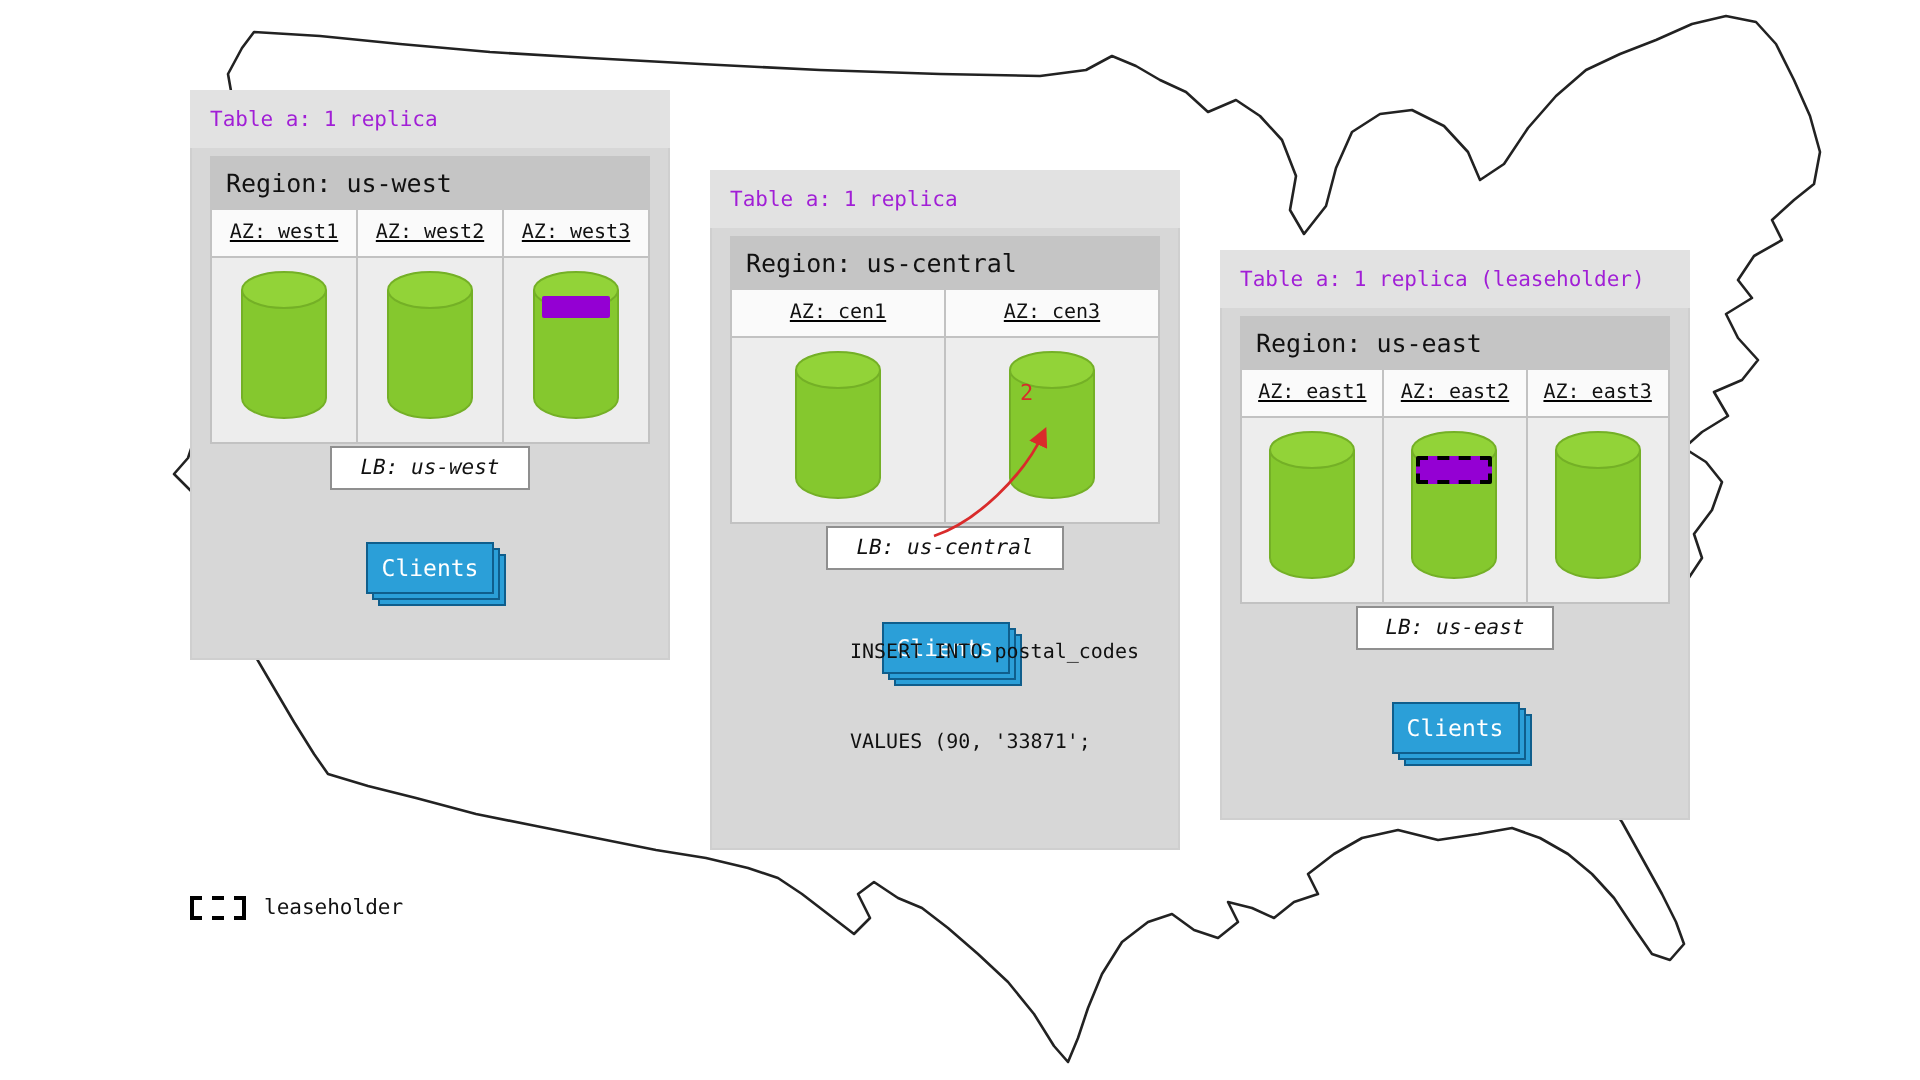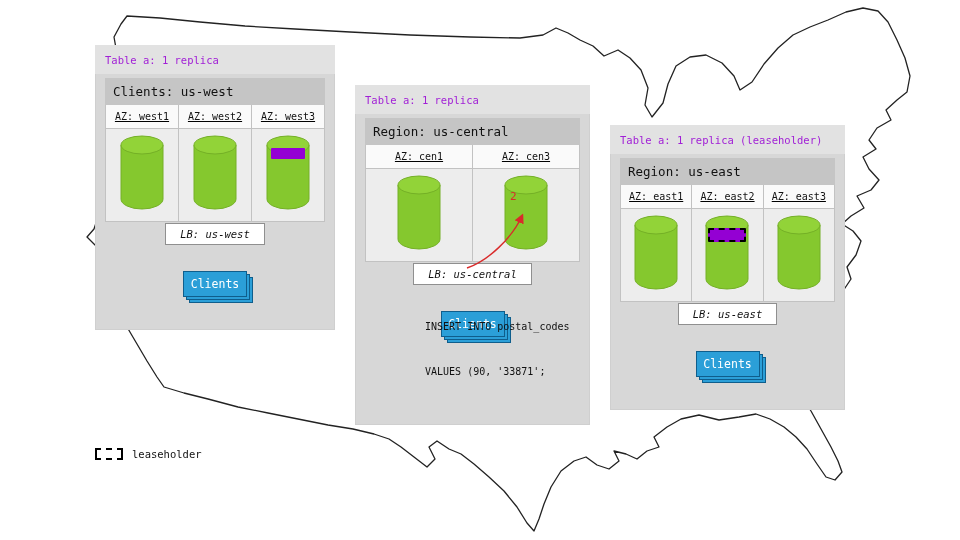--- a/index.html
+++ b/index.html
@@ -44,21 +44,21 @@
 <body>
 
 <div class="stage">
 
   <svg class="map-svg" width="960" height="540" viewBox="0 0 960 540">
     <path d="M127 16 L160 18 L200 22 L245 26 L295 29 L350 32 L410 35 L470 37 L520 38 L543 35 L556 28 L568 33 L580 40 L593 46 L604 56 L618 50 L630 58 L641 70 L648 88 L645 105 L652 117 L663 103 L668 84 L676 66 L690 57 L706 55 L722 63 L734 76 L740 90 L752 82 L764 64 L778 48 L793 35 L810 27 L828 20 L846 12 L863 8 L878 11 L888 22 L897 40 L905 58 L910 76 L907 92 L897 100 L886 110 L891 120 L877 128 L869 140 L876 149 L863 157 L869 169 L879 180 L871 190 L857 196 L864 208 L851 216 L842 224 L853 231 L861 241 L856 255 L847 267 L851 279 L841 294 L831 310 L820 328 L810 345 L799 362 L791 379 L799 394 L811 411 L821 429 L831 447 L838 461 L842 472 L835 480 L826 477 L817 464 L807 449 L796 437 L784 427 L770 419 L756 414 L739 417 L719 420 L699 415 L681 419 L667 427 L654 437 L659 447 L647 451 L637 459 L626 454 L614 451 L619 461 L609 469 L597 465 L586 457 L574 461 L561 471 L551 487 L544 504 L539 519 L534 531 L527 523 L517 507 L504 491 L489 477 L474 464 L461 454 L449 449 L437 441 L429 447 L435 459 L427 467 L414 457 L401 447 L389 439 L374 434 L353 429 L328 425 L298 419 L268 413 L238 407 L208 399 L184 393 L164 387 L157 377 L147 361 L137 344 L127 327 L117 309 L111 294 L104 277 L97 261 L101 251 L94 244 L87 237 L94 229 L99 214 L103 194 L107 174 L105 154 L109 134 L107 114 L111 94 L109 74 L117 54 L114 37 L121 24 Z" fill="none" stroke="#222222" stroke-width="1.3" stroke-linejoin="round"></path>
   </svg>
 
   <div class="panel panel-west">
     <div class="panel-title">Table a: 1 replica</div>
-    <div class="region-bar">Clients: us-west</div>
+    <div class="region-bar">Region: us-west</div>
     <div class="az-area">
       <div class="az">
         <div class="az-label">AZ: west1</div>
         <div class="az-body">
           <div class="cyl">
             <svg width="46" height="76" viewBox="0 0 46 76">
               <path d="M2 10 L2 64 A21 10 0 0 0 44 64 L44 10" fill="#85c82e" stroke="#74b026" stroke-width="1"></path>
               <ellipse cx="23" cy="10" rx="21" ry="9" fill="#92d338" stroke="#74b026" stroke-width="1"></ellipse>
             </svg>
           </div>

